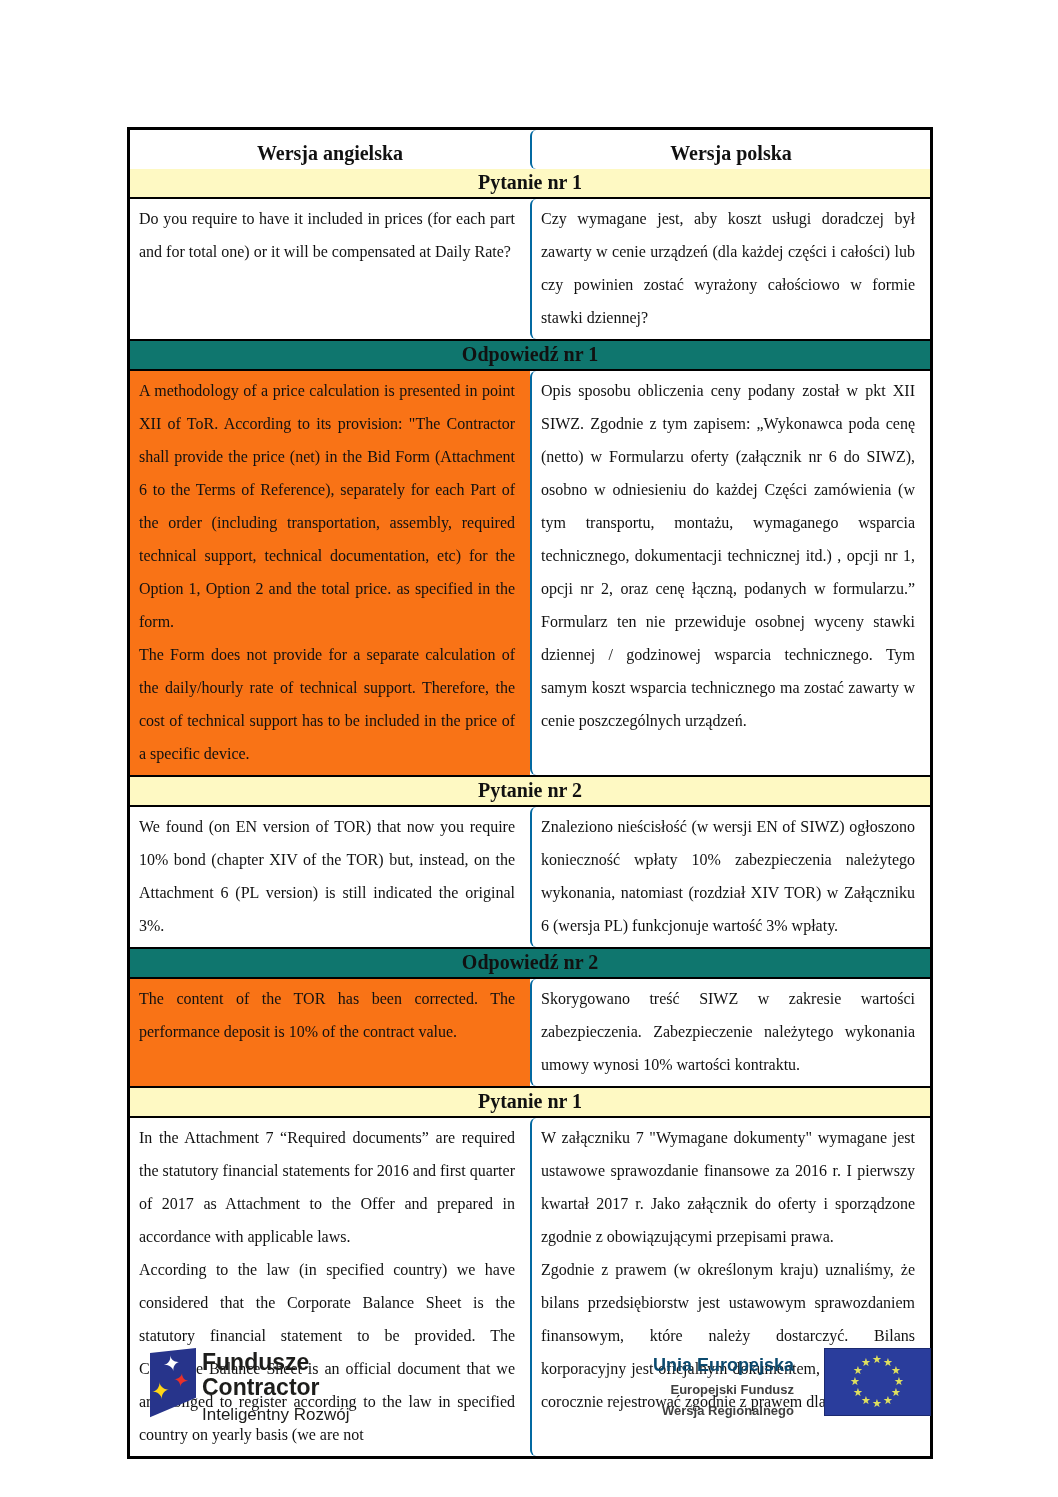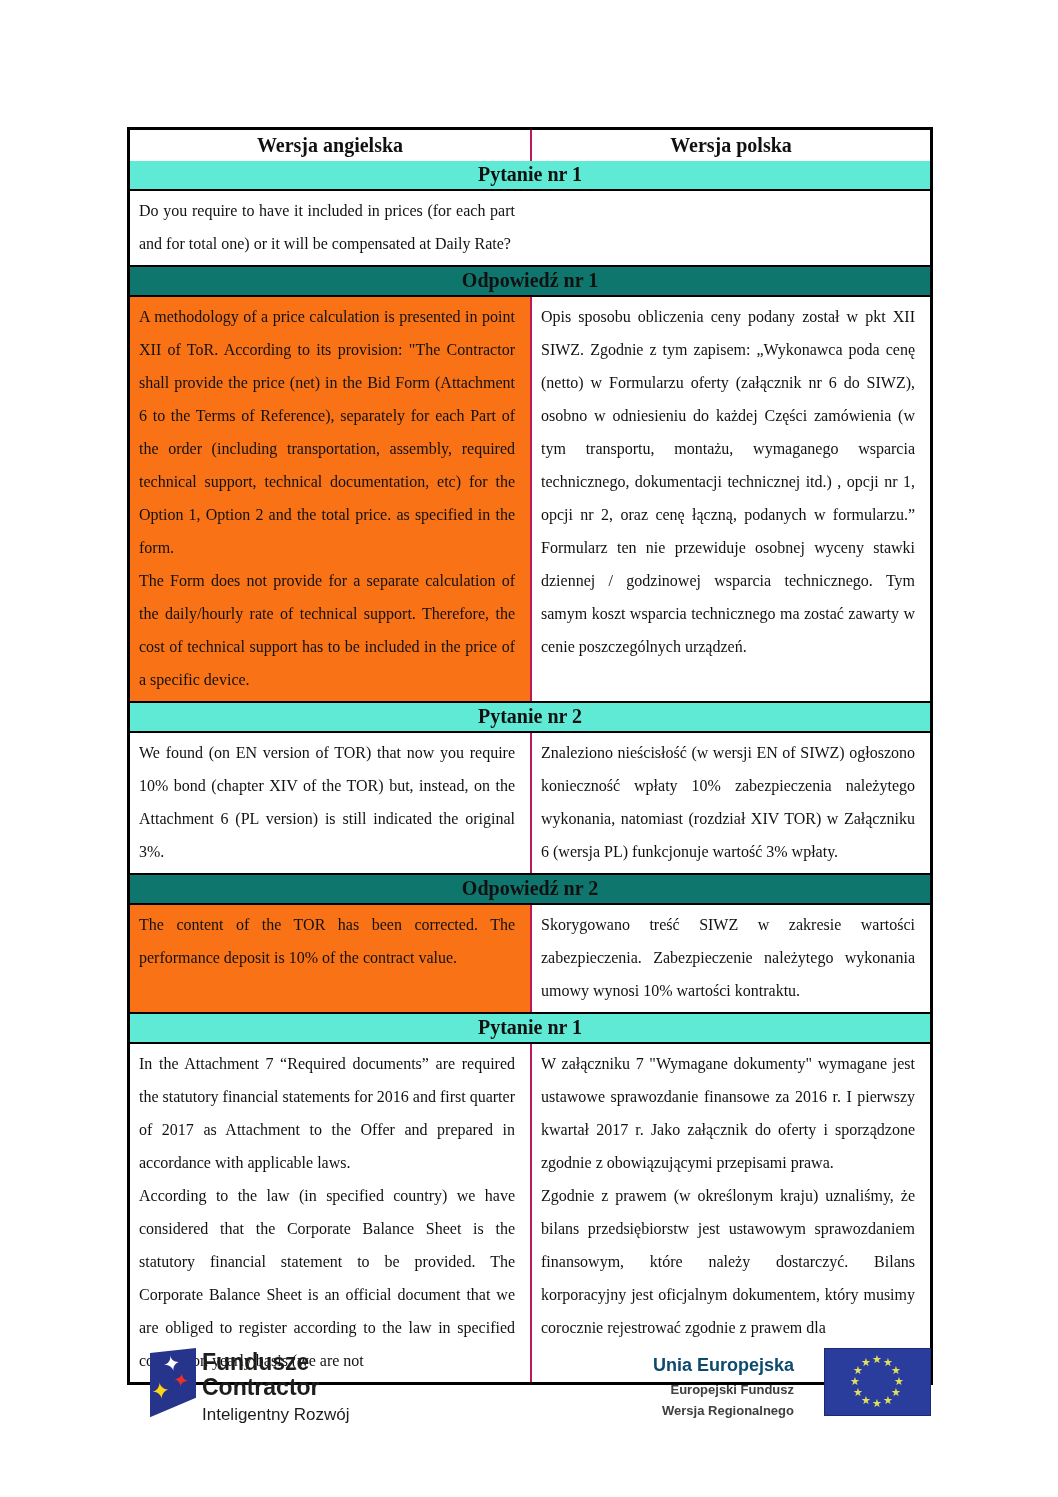--- a/index.html
+++ b/index.html
@@ -8,33 +8,33 @@
     font-family:"Liberation Serif","DejaVu Serif",serif;color:#111;
   }
   .qa-table{
     position:absolute;left:127px;top:127px;width:800px;
     border:3px solid #000;background:#fff;
   }
   .row{display:flex;border-top:2px solid #000;}
   .row:first-child{border-top:none;}
   .row.head .cell{
     font-weight:bold;text-align:center;font-size:20px;line-height:28px;
-    padding:1px 0 2px 0;
+    padding:9px 0 2px 0;
   }
   .cell{
     width:50%;box-sizing:border-box;padding:3px 15px 5px 9px;
     font-size:16px;line-height:33px;text-align:justify;
   }
-  .cell.pl{border-left:2px solid #be185d;}
+  .cell.pl{border-left:2px solid #0369a1;border-radius:6px;}
   .cell p{margin:0;}
   .band{
     display:block;text-align:center;font-weight:bold;
     font-size:20px;line-height:26px;padding:0 0 2px 0;
   }
-  .band.gray{background:#5eead4;}
+  .band.gray{background:#fef9c3;}
   .band.white{background:#0f766e;}
   .cell.green{background:#f97316;}
   
   .footer{position:absolute;left:0;top:1340px;width:1058px;height:120px;
     font-family:"Liberation Sans","DejaVu Sans",sans-serif;}
   .logo-fe{position:absolute;left:150px;top:8px;display:flex;align-items:flex-start;}
   .fe-flag{position:relative;width:46px;height:70px;background:#27348b;
     clip-path:polygon(0 7%,100% 0,100% 71%,0 99%);}
   .fe-star{position:absolute;line-height:1;}
   .fe-star.white{color:#ffffff;font-size:21px;left:13px;top:5px;transform:rotate(-12deg);}
@@ -58,20 +58,23 @@
 <div class="qa-table">
   <div class="row head">
     <div class="cell en">Wersja angielska</div>
     <div class="cell pl">Wersja polska</div>
   </div>
   <div id="rows-container">
       <div class="row band gray"><span>Pytanie nr 1</span></div>
       <div class="row pair">
         <div class="cell en">
           <p>Do you require to have it included in prices (for each part and for total one) or it will be compensated at Daily Rate?</p>
+        </div>
+        <div class="cell pl">
+          <p>Czy wymagane jest, aby koszt usługi doradczej był zawarty w cenie urządzeń (dla każdej części i całości) lub czy powinien zostać wyrażony całościowo w formie stawki dziennej?</p>
         </div>
       </div>
       <div class="row band white"><span>Odpowiedź nr 1</span></div>
       <div class="row pair">
         <div class="cell en green">
           <p>A methodology of a price calculation is presented in point XII of ToR. According to its provision: "The Contractor shall provide the price (net) in the Bid Form (Attachment 6 to the Terms of Reference), separately for each Part of the order (including transportation, assembly, required technical support, technical documentation, etc) for the Option 1, Option 2 and the total price. as specified in the form.</p>
           <p>The Form does not provide for a separate calculation of the daily/hourly rate of technical support. Therefore, the cost of technical support has to be included in the price of a specific device.</p>
         </div>
         <div class="cell pl">
           <p>Opis sposobu obliczenia ceny podany został w pkt XII SIWZ. Zgodnie z tym zapisem: „Wykonawca poda cenę (netto) w Formularzu oferty (załącznik nr 6 do SIWZ), osobno w odniesieniu do każdej Części zamówienia (w tym transportu, montażu, wymaganego wsparcia technicznego, dokumentacji technicznej itd.) , opcji nr 1, opcji nr 2, oraz cenę łączną, podanych w formularzu.” Formularz ten nie przewiduje osobnej wyceny stawki dziennej / godzinowej wsparcia technicznego. Tym samym koszt wsparcia technicznego ma zostać zawarty w cenie poszczególnych urządzeń.</p>

